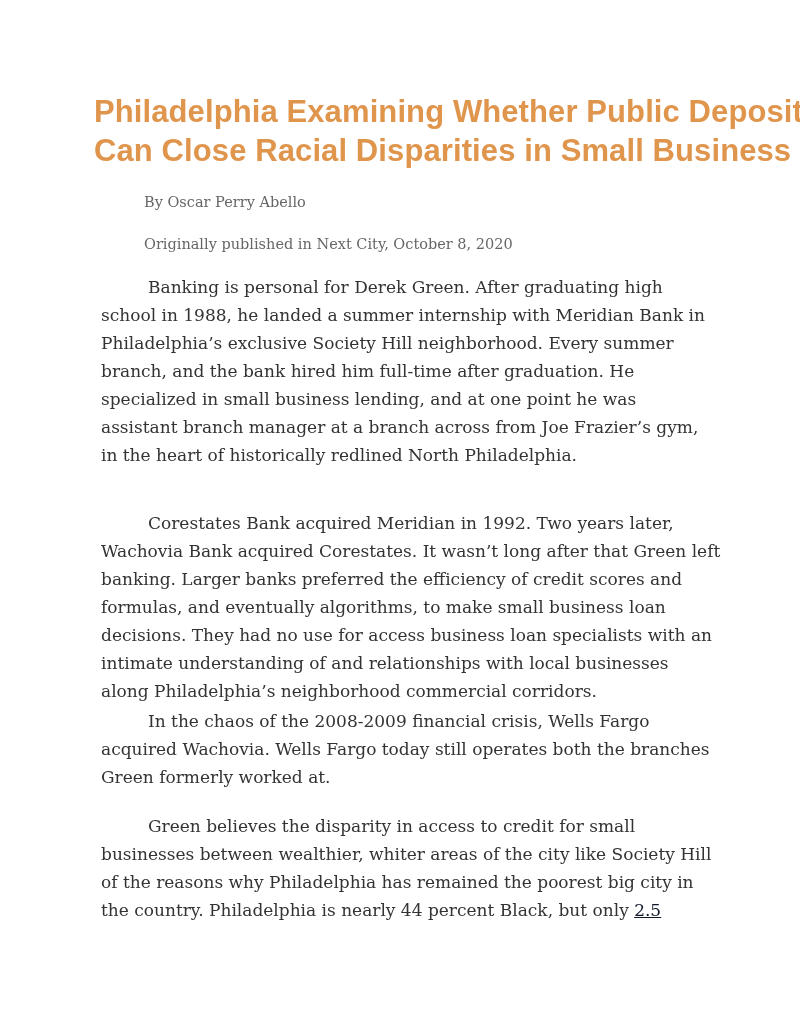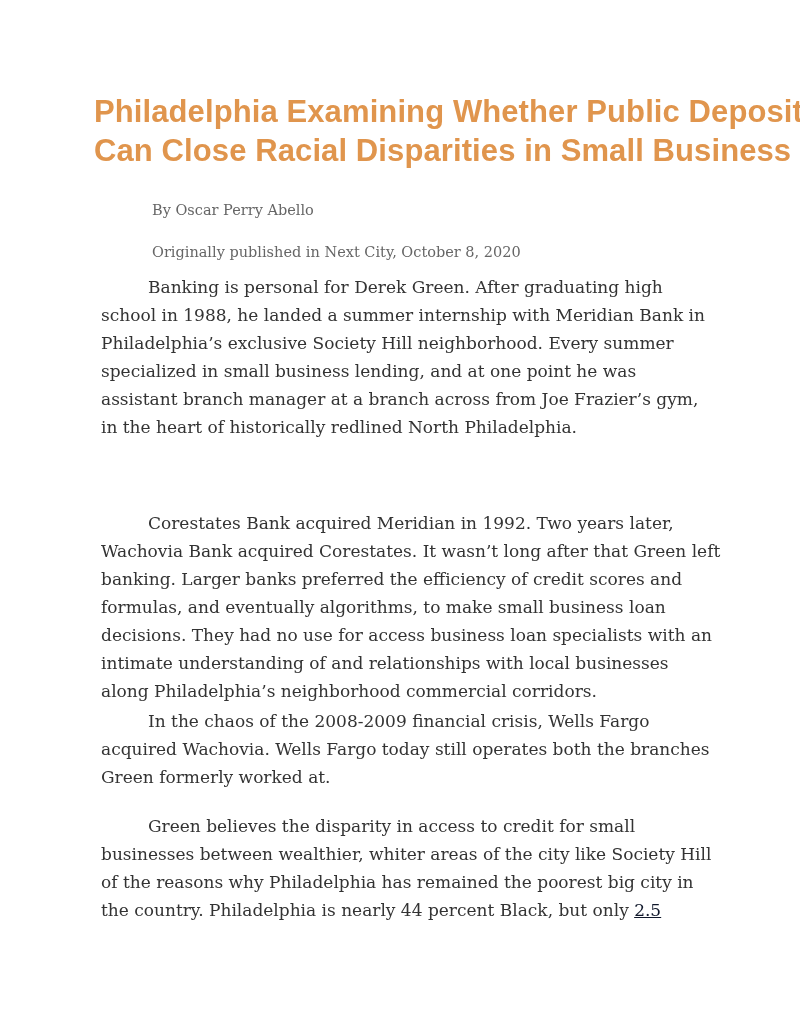--- a/index.html
+++ b/index.html
@@ -8,21 +8,21 @@
   .title {
     position: absolute; left: 94px; top: 92px; width: 640px;
     font-family: "Liberation Sans", sans-serif; font-weight: bold;
     font-size: 31px; line-height: 39px; color: #e0954d; margin: 0;
     letter-spacing: 0.1px;
   }
   .title span { display: block; white-space: nowrap; }
   .meta {
     position: absolute; left: 140px;
     font-family: "DejaVu Serif", serif; font-size: 14.5px; color: #666666;
-    white-space: nowrap; margin: 12px;
+    white-space: nowrap; margin: 4px;
   }
   .meta.byline { top: 190px; }
   .meta.pub { top: 232px; }
   .para {
     position: absolute; left: 94px; width: 620px;
     font-family: "DejaVu Serif", serif; font-size: 17px; line-height: 28px;
     color: #333333; margin: 7px;
   }
   .para .ln { display: block; white-space: nowrap; }
   .para .ln.first { padding-left: 47px; }
@@ -42,20 +42,21 @@
     <span>Can Close Racial Disparities in Small Business</span>
   </h1>
 
   <p class="meta byline">By Oscar Perry Abello</p>
   <p class="meta pub">Originally published in Next City, October 8, 2020</p>
 
   <p class="para p1">
     <span class="ln first">Banking is personal for Derek Green. After graduating high</span>
     <span class="ln">school in 1988, he landed a summer internship with Meridian Bank in</span>
     <span class="ln">Philadelphia’s exclusive Society Hill neighborhood. Every summer</span>
+    <span class="ln">branch, and the bank hired him full-time after graduation. He</span>
     <span class="ln">specialized in small business lending, and at one point he was</span>
     <span class="ln">assistant branch manager at a branch across from Joe Frazier’s gym,</span>
     <span class="ln">in the heart of historically redlined North Philadelphia.</span>
   </p>
 
   <p class="para p2">
     <span class="ln first">Corestates Bank acquired Meridian in 1992. Two years later,</span>
     <span class="ln">Wachovia Bank acquired Corestates. It wasn’t long after that Green left</span>
     <span class="ln">banking. Larger banks preferred the efficiency of credit scores and</span>
     <span class="ln">formulas, and eventually algorithms, to make small business loan</span>

